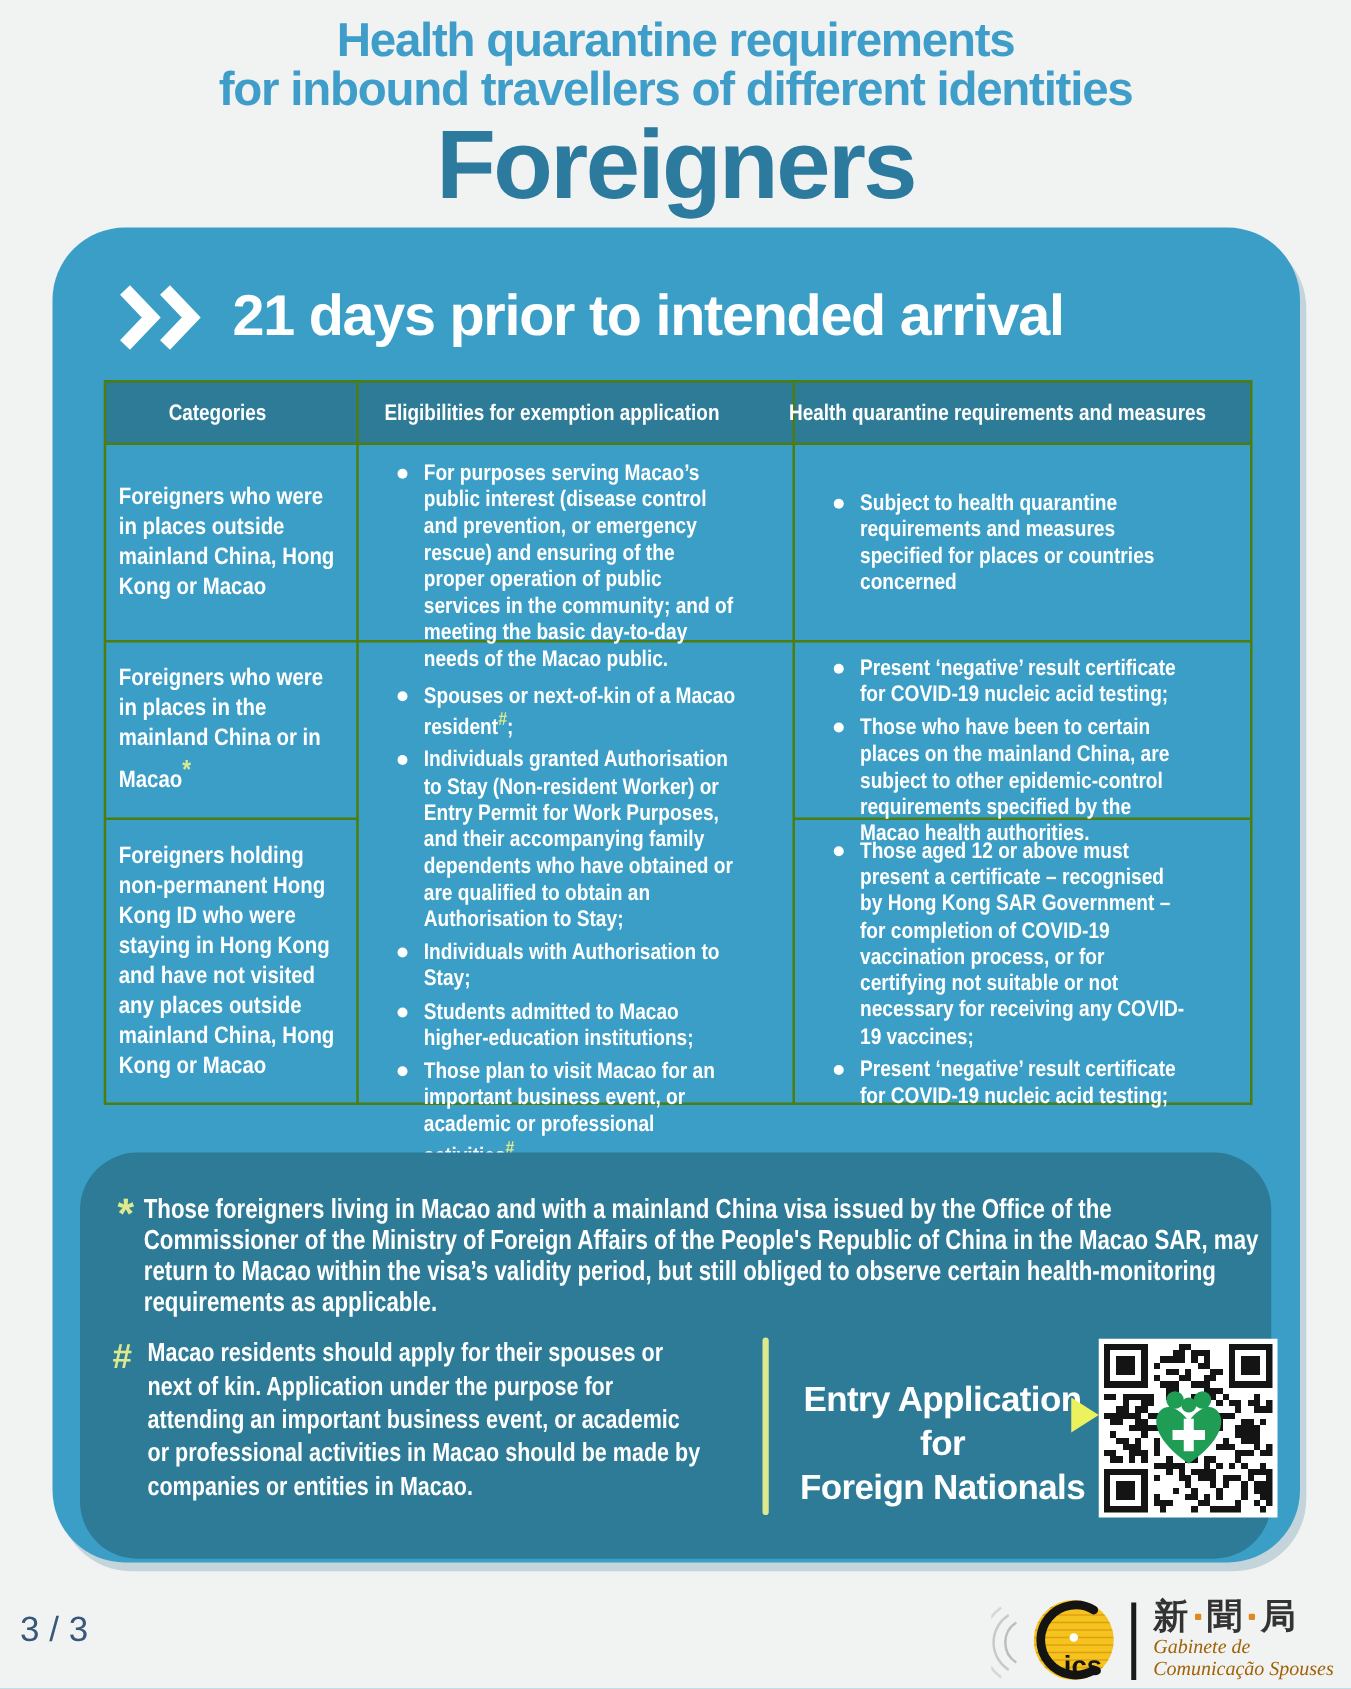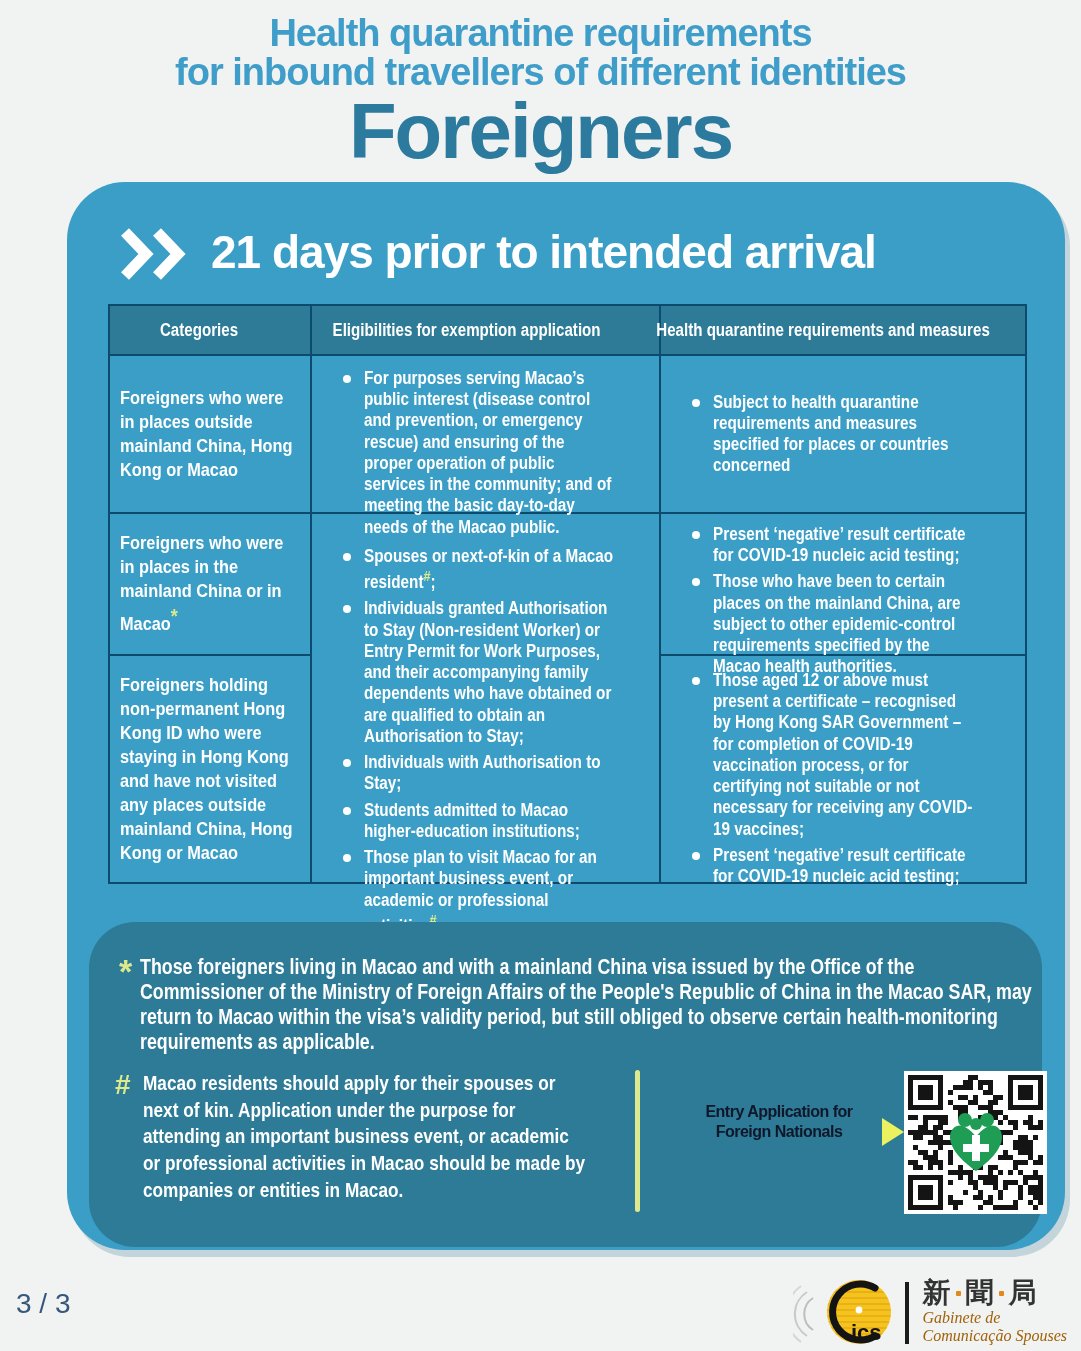--- a/index.html
+++ b/index.html
@@ -22,41 +22,40 @@
     color:#2c7b9e; font-size:78px; font-weight:bold;
     line-height:.95; letter-spacing:-2px; margin-top:2px;
   }
 
   
   .panel {
     position:absolute; left:42px; top:182px;
     width:998px; height:1068px;
     background:#3a9ec6; border-radius:58px;
     box-shadow:5px 7px 0 rgba(32,103,133,.22);
-    margin-left:25px;
   }
 
   .sec-head {
     display:flex; align-items:center; gap:20px;
     padding:44px 0 0 52px; height:96px;
   }
   .sec-head h2 {
     color:#ffffff; font-size:46px; font-weight:bold; letter-spacing:-1px;
   }
   .chevrons { display:flex; margin-top:4px; }
 
   
   .qtable {
     margin:26px 0 0 41px;
     width:919px;
     display:grid;
     grid-template-columns:200px 347px 364px;
     grid-template-rows:48px 156px 140px 226px;
     gap:2px; padding:2px;
-    background:#0c4a6e;
+    background:#4d7c0f;
   }
   .cell { background:#3a9ec6; color:#fff; }
   .hcell {
     background:#2d7b96;
     display:flex; align-items:center; justify-content:center;
     text-align:center; font-weight:bold; font-size:18px; line-height:1.15;
   }
   .hcell .cond-c {
     width:122%; margin-left:-11%;
     transform:scaleX(.84);
@@ -109,21 +108,21 @@
     color:#fff; font-size:21px; font-weight:bold; line-height:1.27;
     width:545px; transform:scaleX(.82); transform-origin:left top;
   }
   .vdivider {
     position:absolute; left:546px; top:148px;
     width:5px; height:142px; border-radius:3px;
     background:#dce98c;
   }
   .entry-label {
     position:absolute; left:570px; top:180px; width:240px;
-    color:#0f172a; font-size:16px; font-weight:bold; line-height:1.25;
+    color:#ffffff; font-size:28px; font-weight:bold; line-height:1.25;
     text-align:center; letter-spacing:-.5px;
   }
   .entry-arrow {
     position:absolute; left:793px; top:196px;
     width:0; height:0;
     border-left:22px solid #ecf25e;
     border-top:14px solid transparent;
     border-bottom:14px solid transparent;
   }
   .qr-box {

